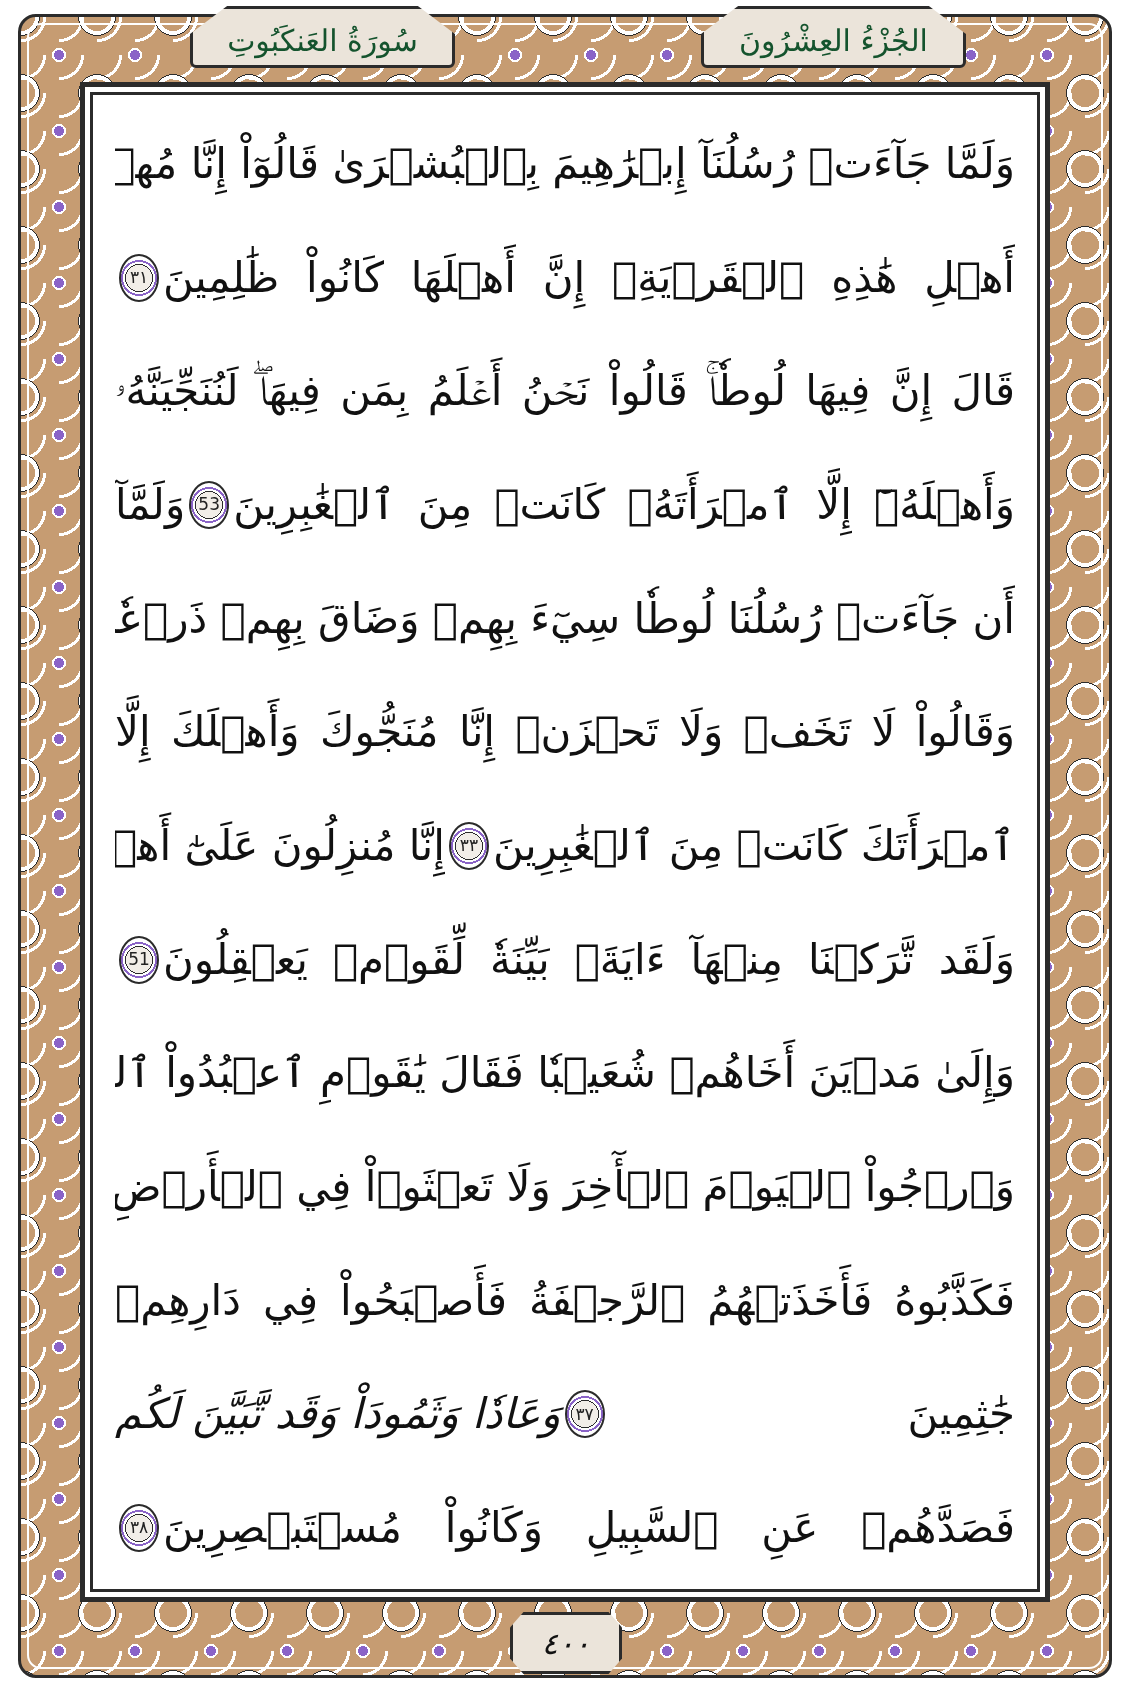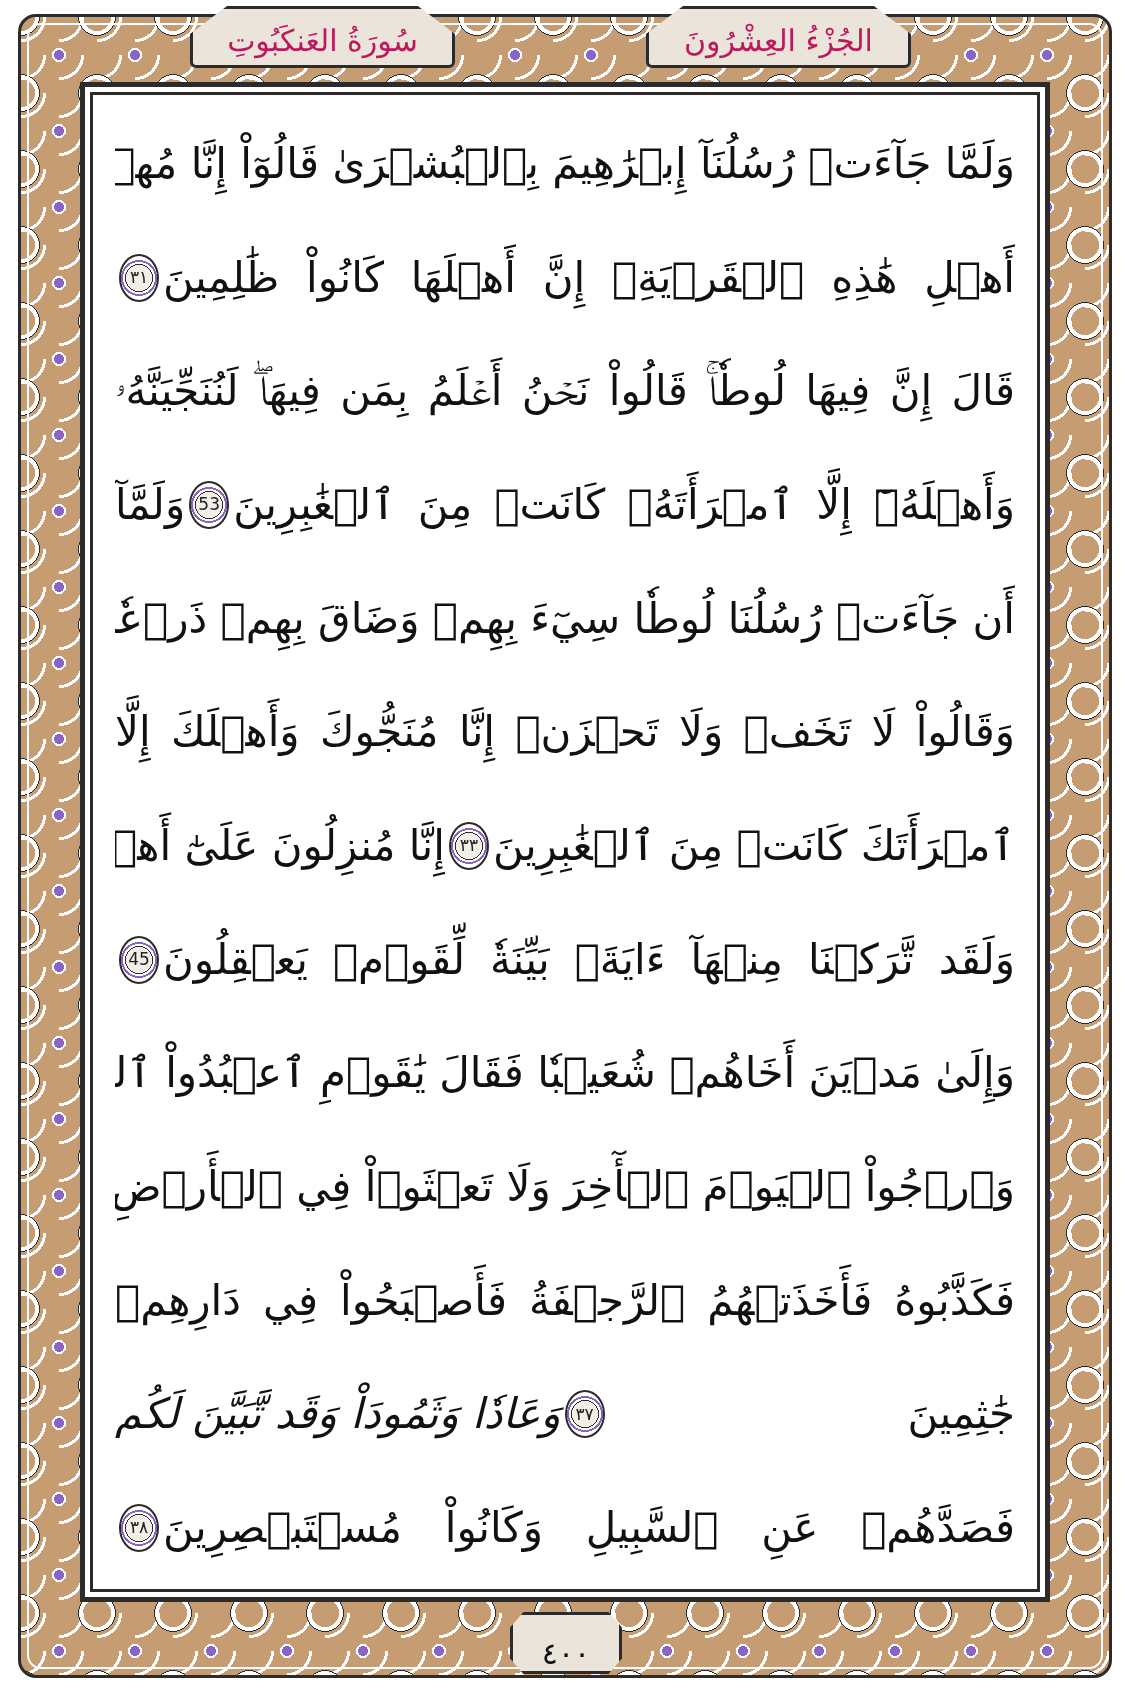--- a/index.html
+++ b/index.html
@@ -35,24 +35,24 @@
     position: absolute; top: 6px; height: 62px;
     background: #ebe4da;
     border: 3px solid #2b2b2b;
     border-radius: 6px;
     box-sizing: border-box;
     display: flex; align-items: center; justify-content: center;
     clip-path: polygon(14% 0, 86% 0, 100% 45%, 100% 100%, 0 100%, 0 45%);
   }
   .cartouche-text {
     font-family: "DejaVu Serif", serif;
-    font-size: 30px; color: #be185d; direction: rtl; padding-top: 6px;
+    font-size: 30px; color: #14532d; direction: rtl; padding-top: 6px;
   }
   .cartouche.surah { left: 190px; width: 265px; }
-  .cartouche.juz   { left: 646px; width: 265px; text-align: right; }
+  .cartouche.juz   { left: 701px; width: 265px; text-align: right; }
 
   
   .text-frame {
     position: absolute; left: 80px; top: 82px; width: 970px; height: 1520px;
     background: #ffffff;
     border: 5px solid #2b2b2b;
     box-sizing: border-box;
   }
   .text-frame-inner {
     position: absolute; inset: 5px;
@@ -81,22 +81,23 @@
     border: 2px solid #2b2b2b;
     font-size: 17px; color: #222; font-family: "DejaVu Sans", sans-serif;
     flex: 0 0 auto; line-height: 1;
   }
 
   
   .page-number {
     position: absolute; left: 510px; top: 1612px; width: 112px; height: 62px;
     background: #ebe4da; border: 3px solid #2b2b2b; border-radius: 10px;
     box-sizing: border-box;
-    display: flex; align-items: flex-end; justify-content: center;
+    display: flex; align-items: center; justify-content: center;
     clip-path: polygon(12% 0, 88% 0, 100% 25%, 100% 75%, 88% 100%, 12% 100%, 0 75%, 0 25%);
+    font-style: italic;
   }
   .page-number span { font-size: 30px; color: #111; font-family: "DejaVu Sans", sans-serif; }
 </style>
 </head>
 <body>
 
 <div class="page">
   <div class="ornament-band"></div>
 
   <div class="cartouche surah">
@@ -130,21 +131,21 @@
           <div class="line">
             <span class="line-text">وَقَالُواْ لَا تَخَفۡ وَلَا تَحۡزَنۡ إِنَّا مُنَجُّوكَ وَأَهۡلَكَ إِلَّا</span>
           </div>
           <div class="line">
             <span class="line-text">ٱمۡرَأَتَكَ كَانَتۡ مِنَ ٱلۡغَٰبِرِينَ</span>
             <span class="ayah-marker">٣٣</span>
             <span class="line-text" style="flex: 0 0 auto;">إِنَّا مُنزِلُونَ عَلَىٰٓ أَهۡلِ</span>
           </div>
           <div class="line">
             <span class="line-text">وَلَقَد تَّرَكۡنَا مِنۡهَآ ءَايَةَۢ بَيِّنَةٗ لِّقَوۡمٖ يَعۡقِلُونَ</span>
-            <span class="ayah-marker">45</span>
+            <span class="ayah-marker">51</span>
           </div>
           <div class="line">
             <span class="line-text">وَإِلَىٰ مَدۡيَنَ أَخَاهُمۡ شُعَيۡبٗا فَقَالَ يَٰقَوۡمِ ٱعۡبُدُواْ ٱللَّهَ</span>
           </div>
           <div class="line">
             <span class="line-text">وَٱرۡجُواْ ٱلۡيَوۡمَ ٱلۡأٓخِرَ وَلَا تَعۡثَوۡاْ فِي ٱلۡأَرۡضِ مُفۡسِدِينَ</span>
           </div>
           <div class="line">
             <span class="line-text">فَكَذَّبُوهُ فَأَخَذَتۡهُمُ ٱلرَّجۡفَةُ فَأَصۡبَحُواْ فِي دَارِهِمۡ</span>
           </div>

